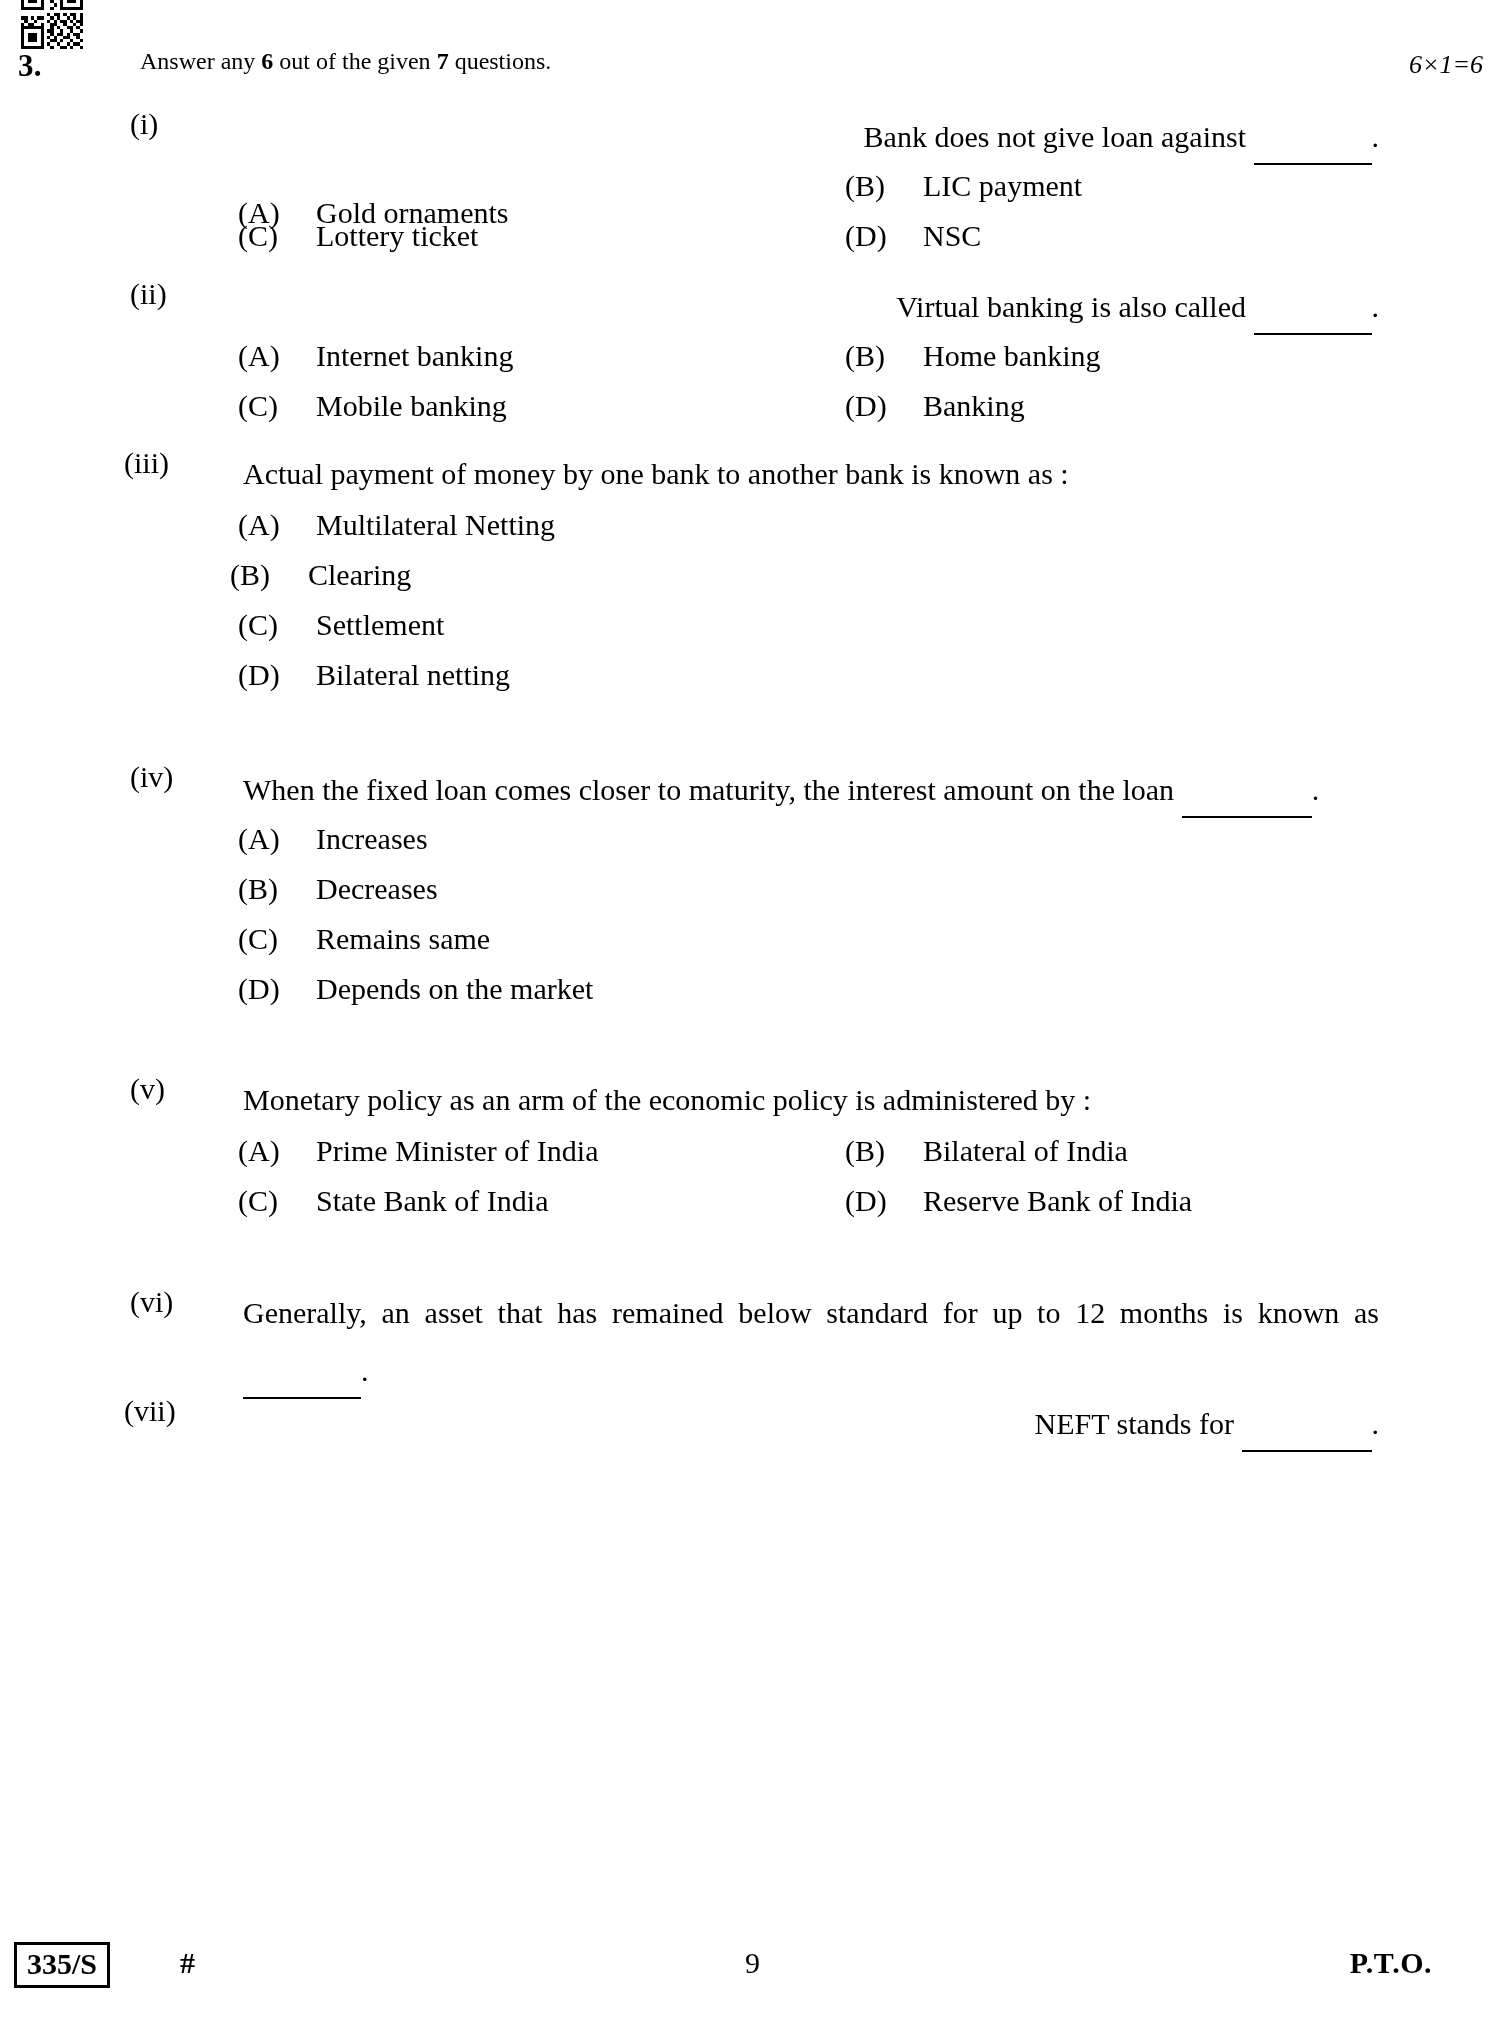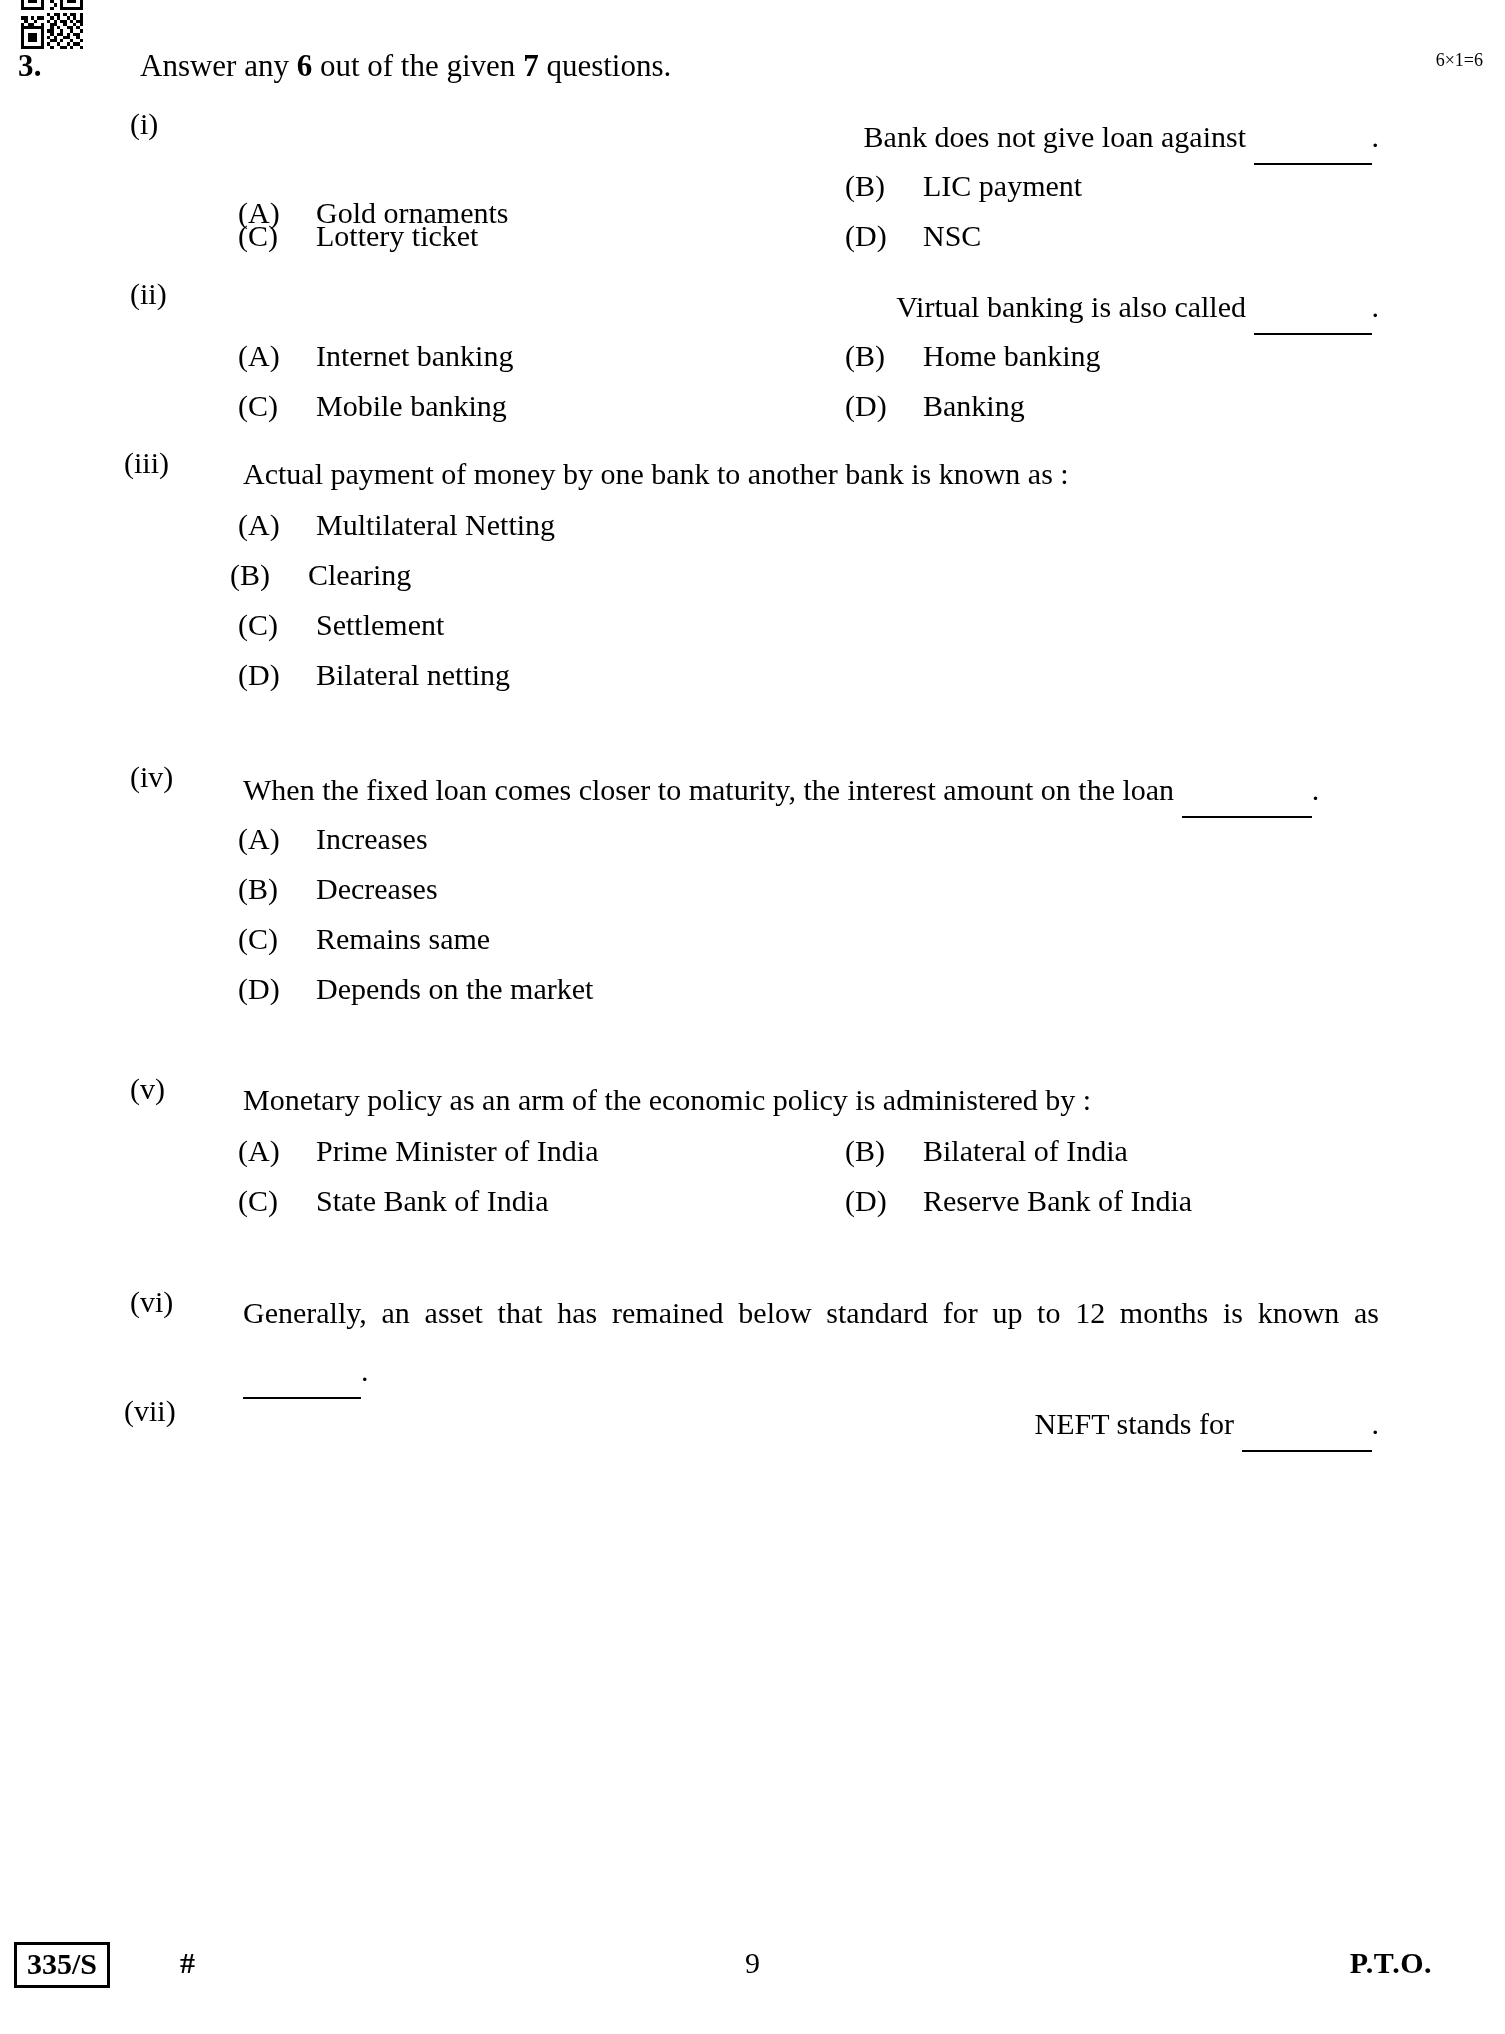--- a/index.html
+++ b/index.html
@@ -43,29 +43,30 @@
     left: 18px;
     top: 0;
     font-size: 31px;
     font-weight: bold;
     letter-spacing: 0.2px;
   }
   .qnum-text {
     position: absolute;
     left: 140px;
     top: 0;
-    font-size: 31px;
+    font-size: 24px;
     white-space: nowrap;
   }
   .qnum-text b { font-weight: bold; }
   .marks {
     position: absolute;
     right: 22px;
     top: 2px;
-    font-size: 18px;
+    font-size: 26px;
+    font-style: italic;
     white-space: nowrap;
   }
 
   
   .qitem {
     position: absolute;
     left: 0;
     width: 1505px;
   }
   .qlabel {

